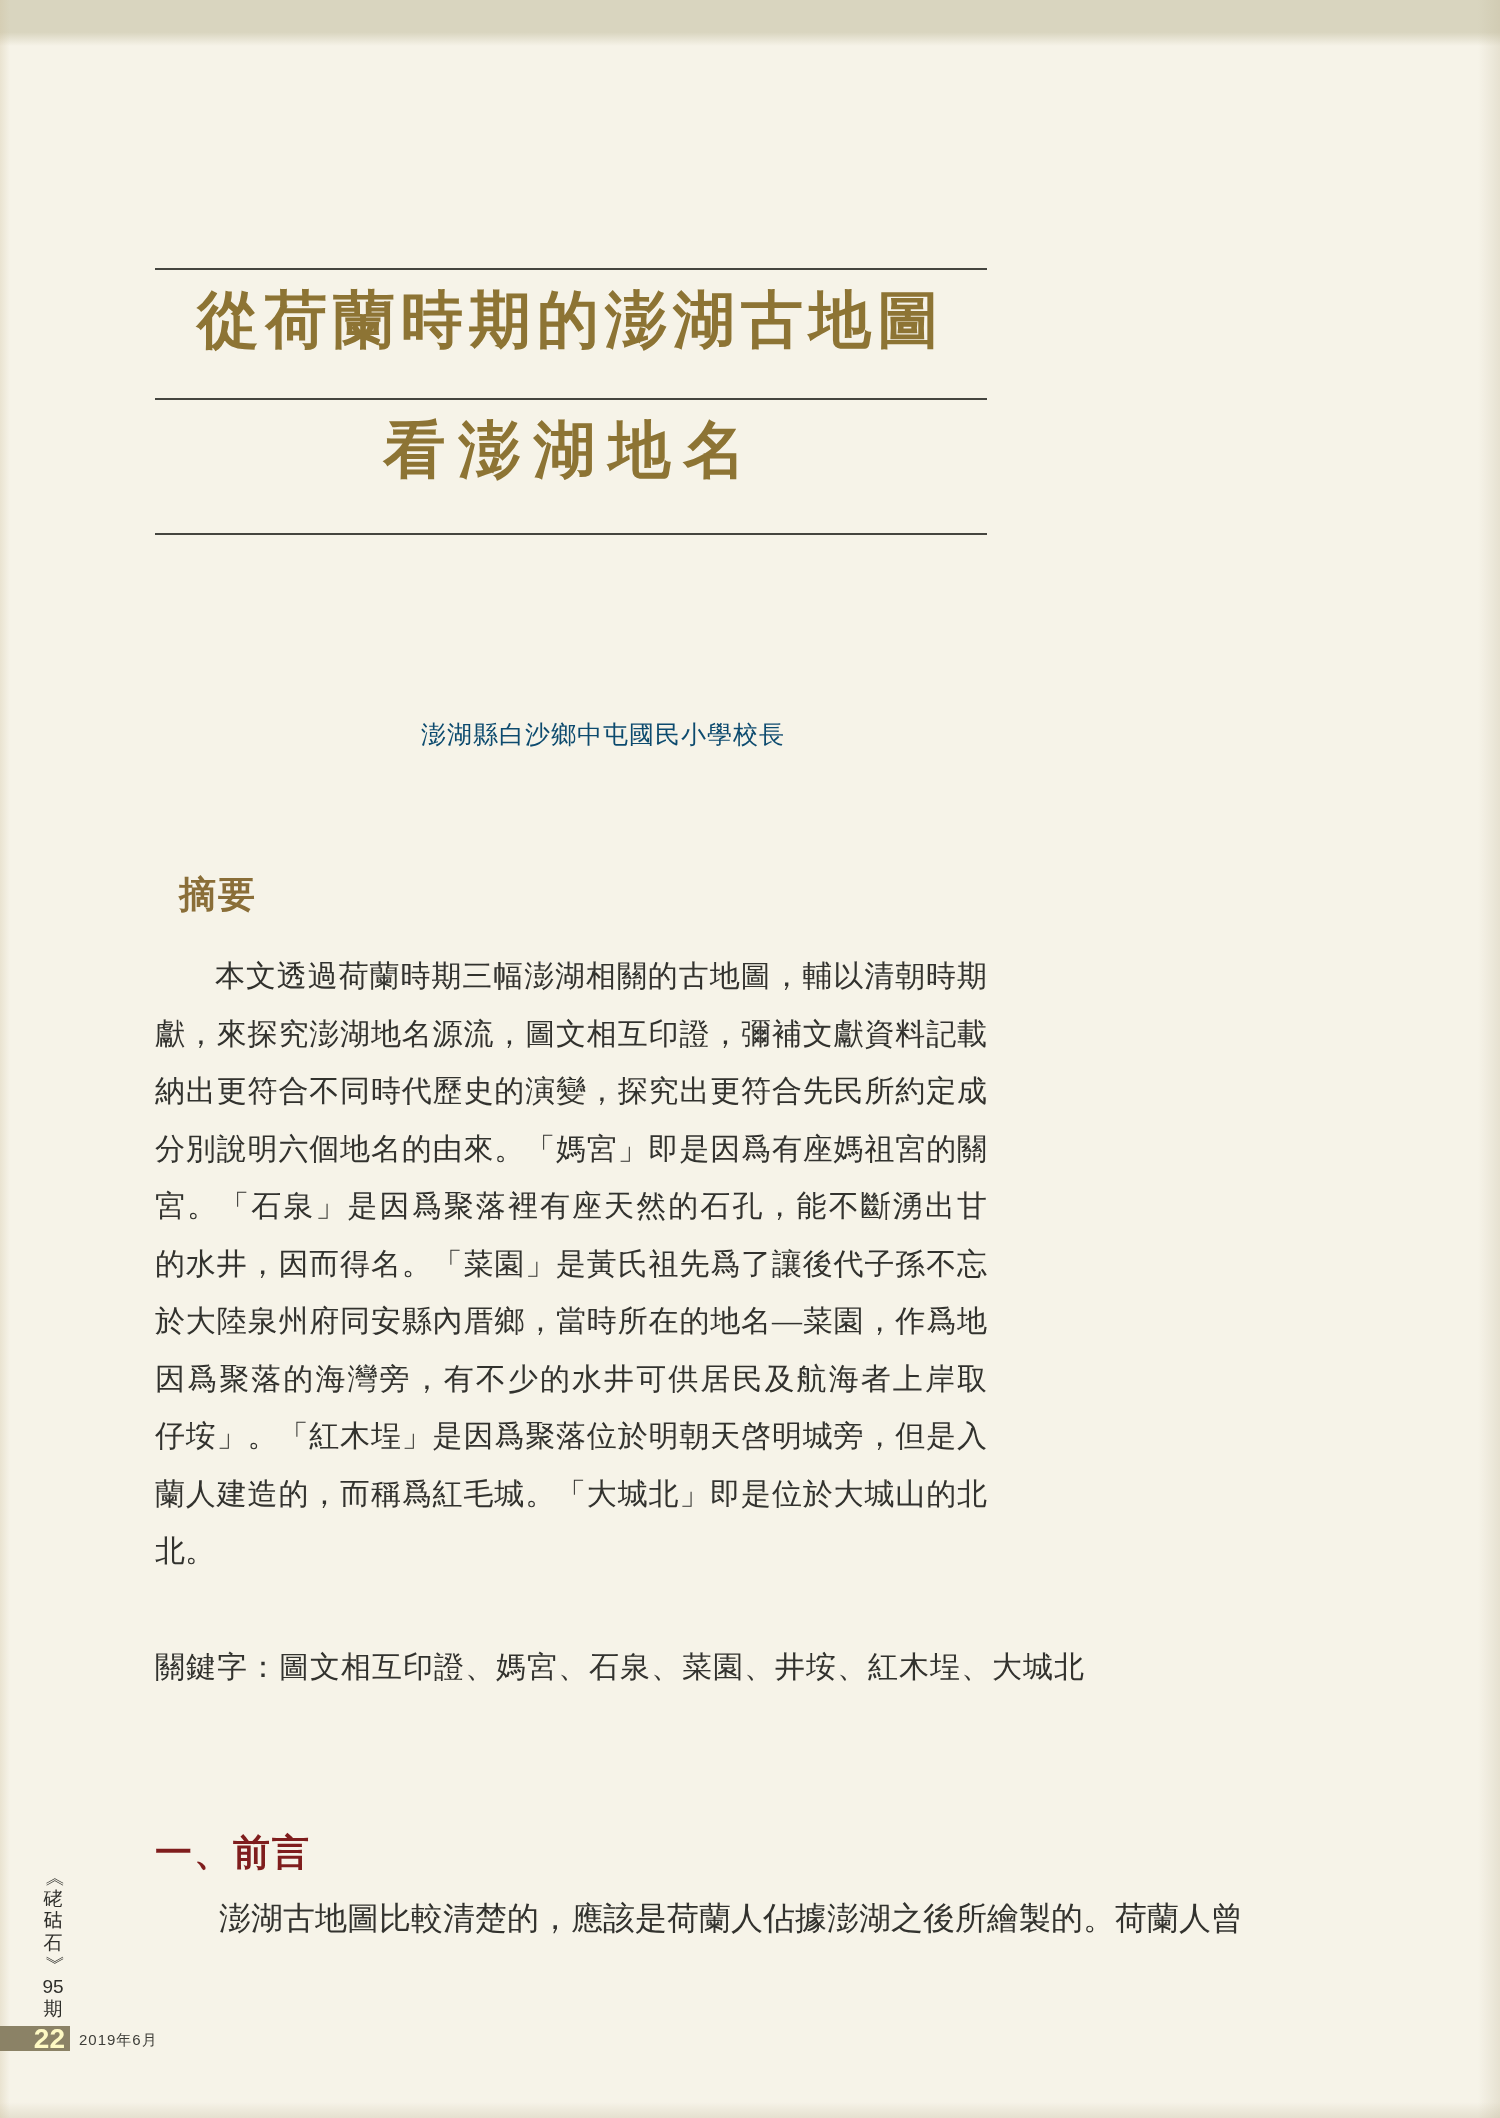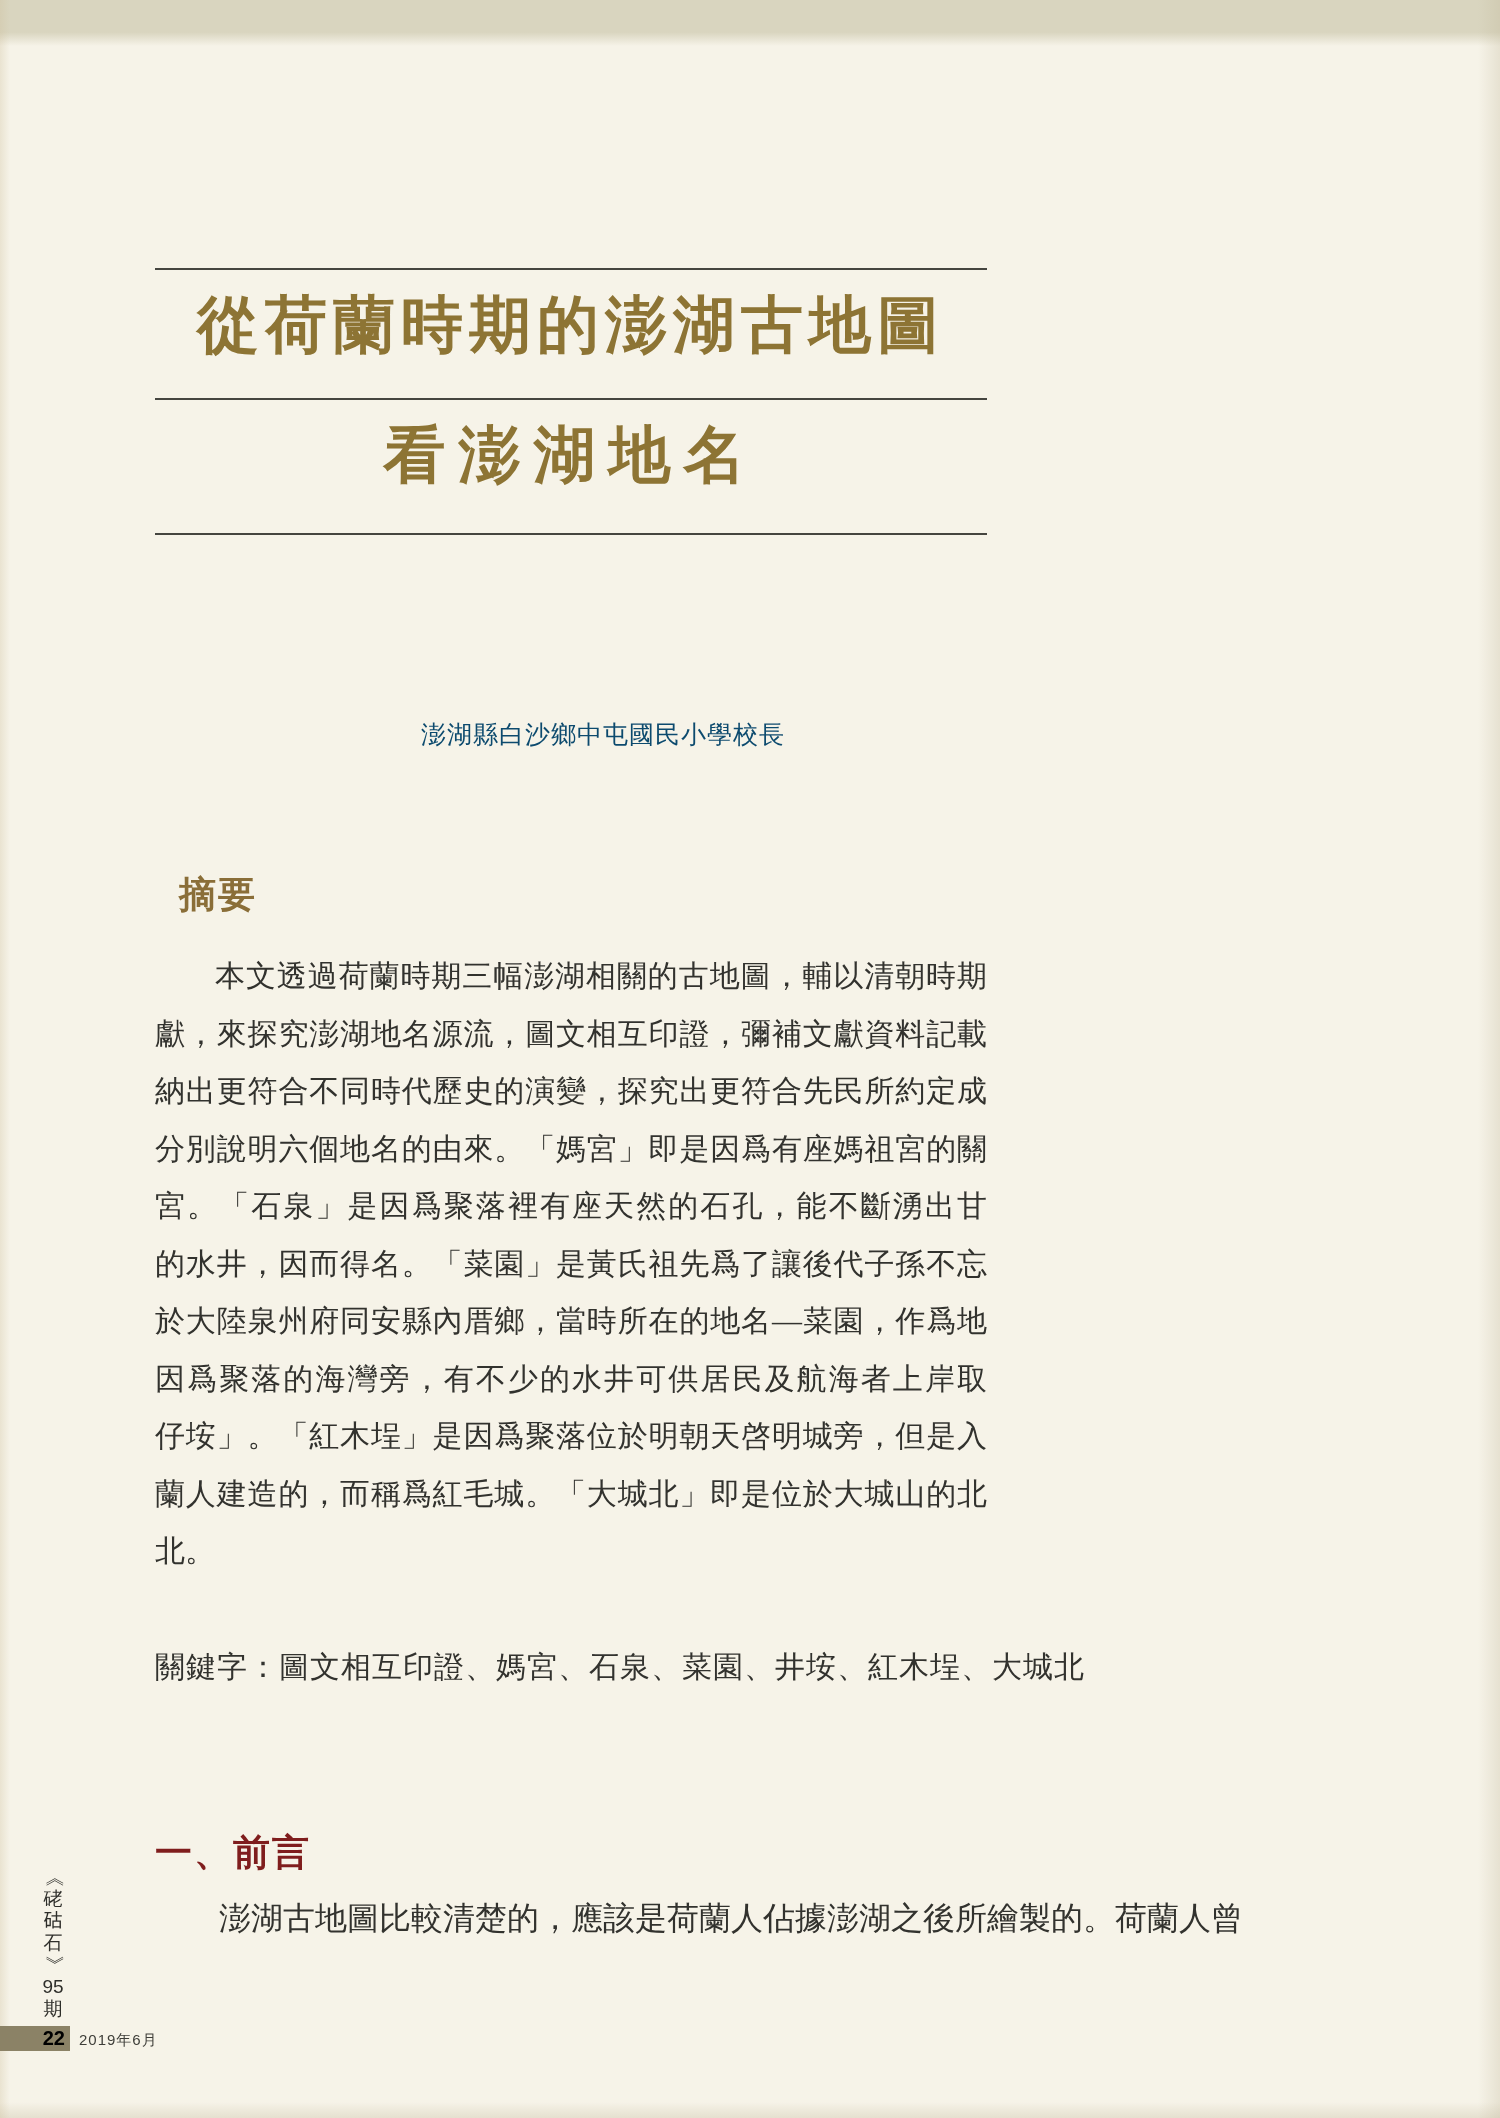--- a/index.html
+++ b/index.html
@@ -22,21 +22,21 @@
     background:linear-gradient(90deg, rgba(205,190,155,.30) 0, rgba(205,190,155,0) 100%);}
 
   .rule{position:absolute;left:155px;width:832px;height:2px;background:#45453f;}
   .rule-1{top:268px;}
   .rule-2{top:398px;}
   .rule-3{top:533px;}
 
   .title-line{
     position:absolute;left:155px;width:832px;text-align:center;
     font-weight:bold;color:#8d7434;font-size:62px;line-height:78px;
-    font-family:Liberation Sans, sans-serif;
+    font-family:Liberation Mono, monospace;
     white-space:nowrap;
   }
   .title-1{top:286px;letter-spacing:6px;}
   .title-2{top:416px;letter-spacing:13px;}
 
   .author-name{
     position:absolute;left:155px;top:655px;width:832px;text-align:center;
     font-size:34px;line-height:44px;letter-spacing:10px;color:#45443e;
     transform:translateX(44px);
   }
@@ -82,21 +82,21 @@
   .journal-vtitle div{height:22px;display:flex;align-items:center;justify-content:center;}
   .journal-vtitle div:nth-child(1),
   .journal-vtitle div:nth-child(5){transform:rotate(90deg);}
   .page-number-band{
     position:absolute;left:0;top:2026px;width:70px;height:25px;
     background:#8b8266;display:flex;align-items:center;justify-content:flex-end;
     padding-right:5px;box-sizing:border-box;
   }
   .page-number{
     font-family:"Liberation Sans","DejaVu Sans",sans-serif;
-    font-weight:bold;font-size:20px;color:#000000;line-height:25px;
+    font-weight:bold;font-size:28px;color:#fef9c3;line-height:25px;
   }
   .issue-date{
     position:absolute;left:79px;top:2028px;
     font-family:"Liberation Sans","DejaVu Sans",sans-serif;
     font-size:15px;color:#3e3e39;line-height:24px;letter-spacing:1px;
   }
 </style>
 </head>
 <body>
 

